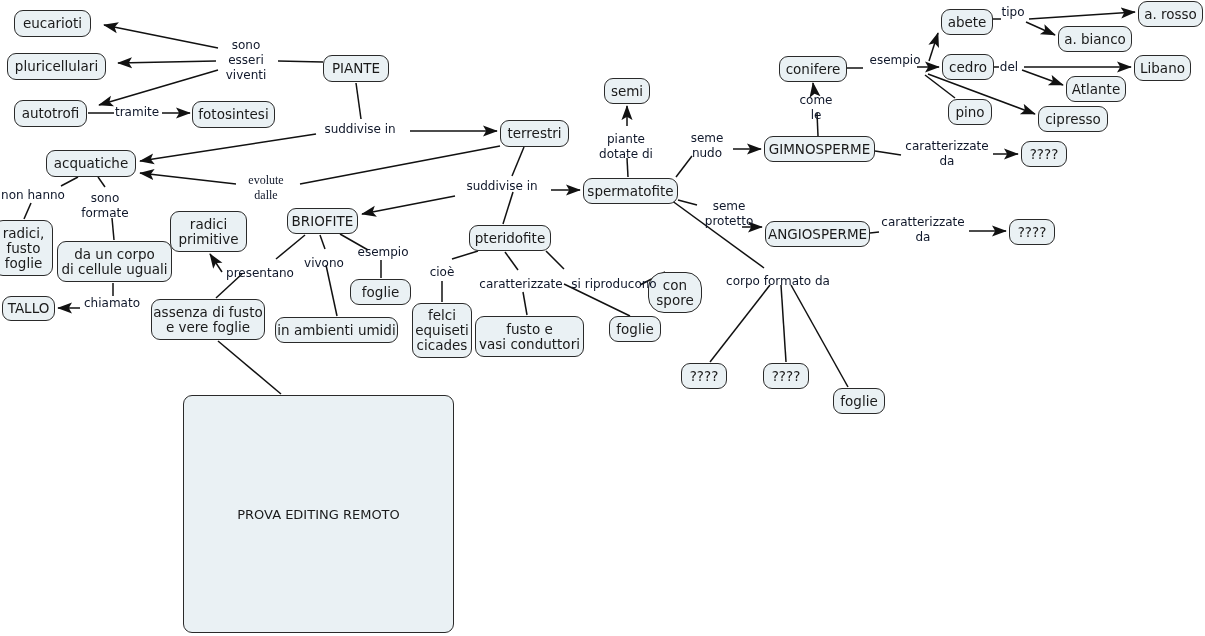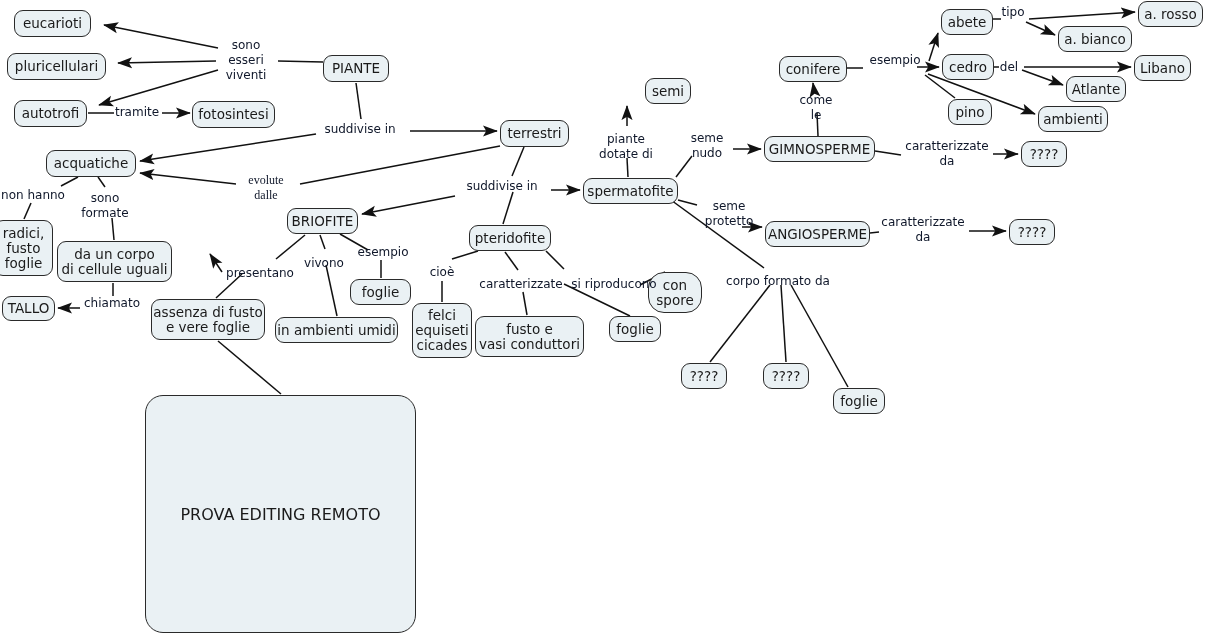--- a/index.html
+++ b/index.html
@@ -21,22 +21,23 @@
     align-items:center;
     justify-content:center;
     text-align:center;
     color:#1a1a1a;
     font-size:13.5px;
     line-height:15px;
     padding:2px 4px;
     white-space:pre;
   }
   .node.big{
-    border-radius:18px;
-    font-size:16px;
+    border-radius:9px;
+    font-size:13px;
+    margin-left:38px;
   }
   .lbl{
     position:absolute;
     color:#0f172a;
     font-size:12px;
     line-height:15px;
     text-align:center;
     white-space:pre;
     background:transparent;
     transform:translateX(-50%);
@@ -150,50 +151,52 @@
   <div class="node" style="left:192px;top:101px;width:83px;height:27px;"><span>fotosintesi</span></div>
   <div class="node" style="left:323px;top:55px;width:66px;height:27px;"><span>PIANTE</span></div>
   <div class="node" style="left:500px;top:120px;width:69px;height:27px;"><span>terrestri</span></div>
   <div class="node" style="left:46px;top:150px;width:90px;height:27px;"><span>acquatiche</span></div>
   <div class="node" style="left:-6px;top:220px;width:59px;height:56px;"><span>radici,
 fusto
 foglie</span></div>
   <div class="node" style="left:57px;top:241px;width:115px;height:41px;"><span>da un corpo
 di cellule uguali</span></div>
   <div class="node" style="left:2px;top:296px;width:53px;height:25px;"><span>TALLO</span></div>
+  <div class="node" style="left:170px;top:211px;width:77px;height:41px;"><span>radici
+primitive</span></div>
   <div class="node" style="left:287px;top:208px;width:71px;height:26px;"><span>BRIOFITE</span></div>
   <div class="node" style="left:350px;top:279px;width:61px;height:26px;"><span>foglie</span></div>
   <div class="node" style="left:275px;top:317px;width:123px;height:26px;"><span>in ambienti umidi</span></div>
   <div class="node" style="left:151px;top:299px;width:114px;height:41px;"><span>assenza di fusto
 e vere foglie</span></div>
   <div class="node big" style="left:145px;top:395px;width:271px;height:238px;"><span>PROVA EDITING REMOTO</span></div>
   <div class="node" style="left:469px;top:225px;width:82px;height:26px;"><span>pteridofite</span></div>
   <div class="node" style="left:412px;top:303px;width:60px;height:55px;"><span>felci
 equiseti
 cicades</span></div>
   <div class="node" style="left:475px;top:316px;width:109px;height:41px;"><span>fusto e
 vasi conduttori</span></div>
   <div class="node" style="left:648px;top:272px;width:54px;height:41px;border-radius:16px;"><span>con
 spore</span></div>
   <div class="node" style="left:609px;top:316px;width:52px;height:26px;"><span>foglie</span></div>
-  <div class="node" style="left:604px;top:78px;width:46px;height:26px;margin-left:41px;"><span>semi</span></div>
+  <div class="node" style="left:604px;top:78px;width:46px;height:26px;"><span>semi</span></div>
   <div class="node" style="left:583px;top:178px;width:95px;height:26px;"><span>spermatofite</span></div>
   <div class="node" style="left:764px;top:136px;width:111px;height:26px;"><span>GIMNOSPERME</span></div>
   <div class="node" style="left:765px;top:221px;width:105px;height:26px;"><span>ANGIOSPERME</span></div>
   <div class="node" style="left:1021px;top:141px;width:46px;height:26px;"><span>????</span></div>
   <div class="node" style="left:1009px;top:219px;width:46px;height:26px;"><span>????</span></div>
   <div class="node" style="left:779px;top:56px;width:68px;height:26px;"><span>conifere</span></div>
   <div class="node" style="left:941px;top:9px;width:52px;height:26px;"><span>abete</span></div>
   <div class="node" style="left:942px;top:54px;width:52px;height:26px;"><span>cedro</span></div>
   <div class="node" style="left:948px;top:99px;width:44px;height:26px;"><span>pino</span></div>
   <div class="node" style="left:1138px;top:1px;width:65px;height:26px;"><span>a. rosso</span></div>
   <div class="node" style="left:1058px;top:26px;width:74px;height:26px;"><span>a. bianco</span></div>
   <div class="node" style="left:1134px;top:55px;width:57px;height:26px;"><span>Libano</span></div>
   <div class="node" style="left:1066px;top:76px;width:60px;height:26px;"><span>Atlante</span></div>
-  <div class="node" style="left:1038px;top:106px;width:70px;height:26px;"><span>ambienti</span></div>
+  <div class="node" style="left:1038px;top:106px;width:70px;height:26px;"><span>cipresso</span></div>
   <div class="node" style="left:681px;top:363px;width:46px;height:26px;"><span>????</span></div>
   <div class="node" style="left:763px;top:363px;width:46px;height:26px;"><span>????</span></div>
   <div class="node" style="left:833px;top:388px;width:52px;height:26px;"><span>foglie</span></div>
 
   <div class="lbl" style="left:246px;top:38px;"><span>sono
 esseri
 viventi</span></div>
   <div class="lbl" style="left:137px;top:105px;"><span>tramite</span></div>
   <div class="lbl" style="left:360px;top:122px;"><span>suddivise in</span></div>
   <div class="lbl" style="left:266px;top:173px;font-family:Liberation Serif, serif;"><span>evolute

